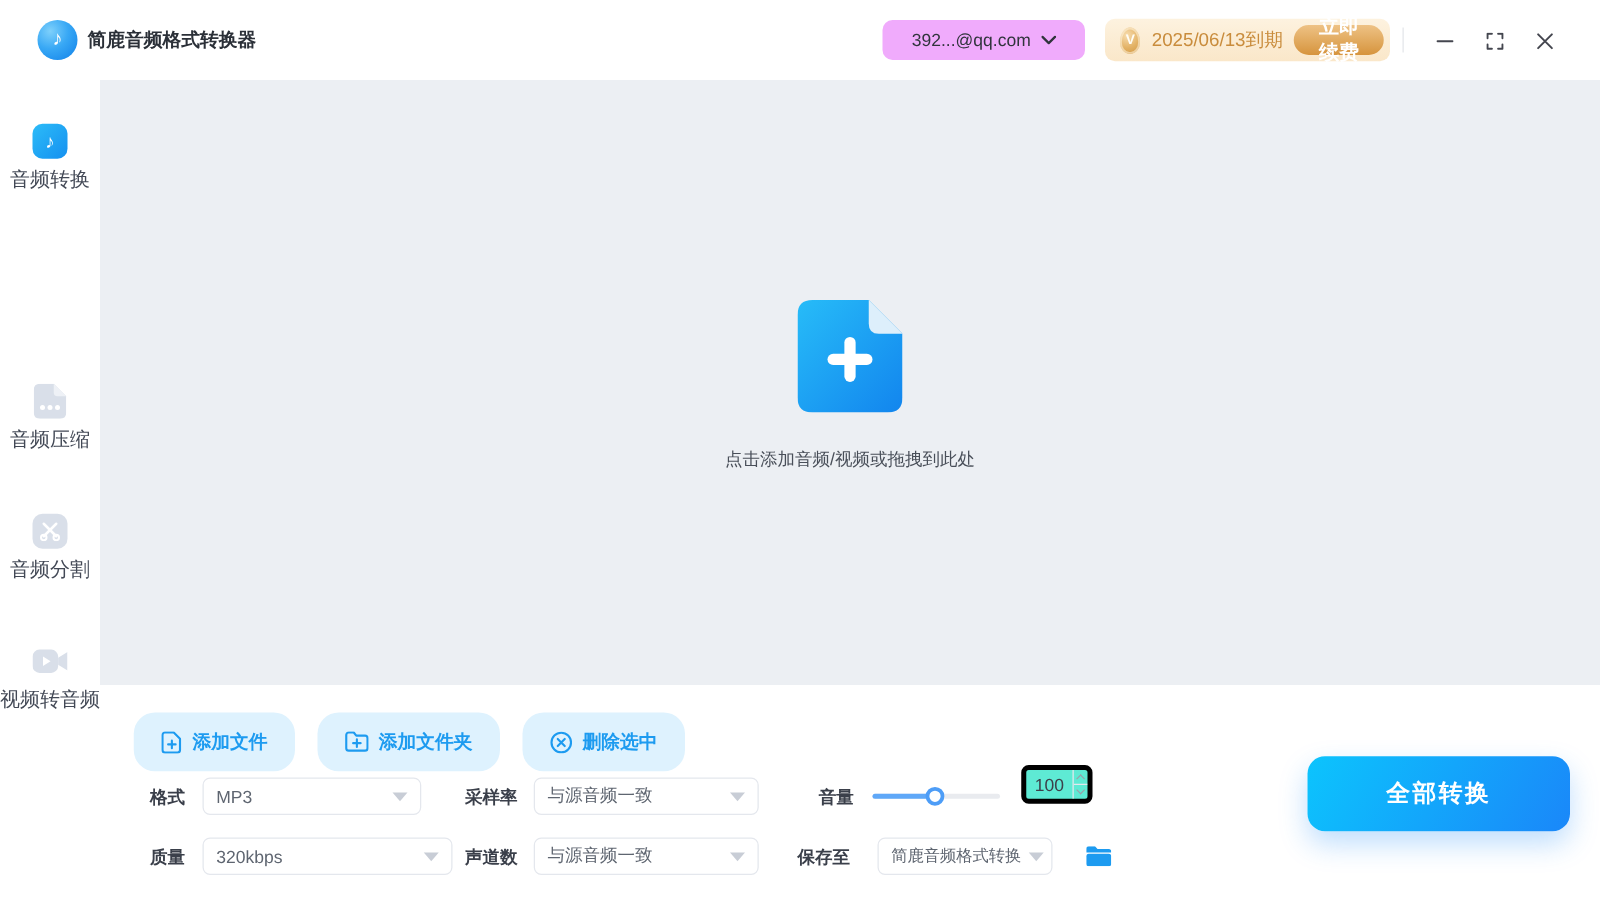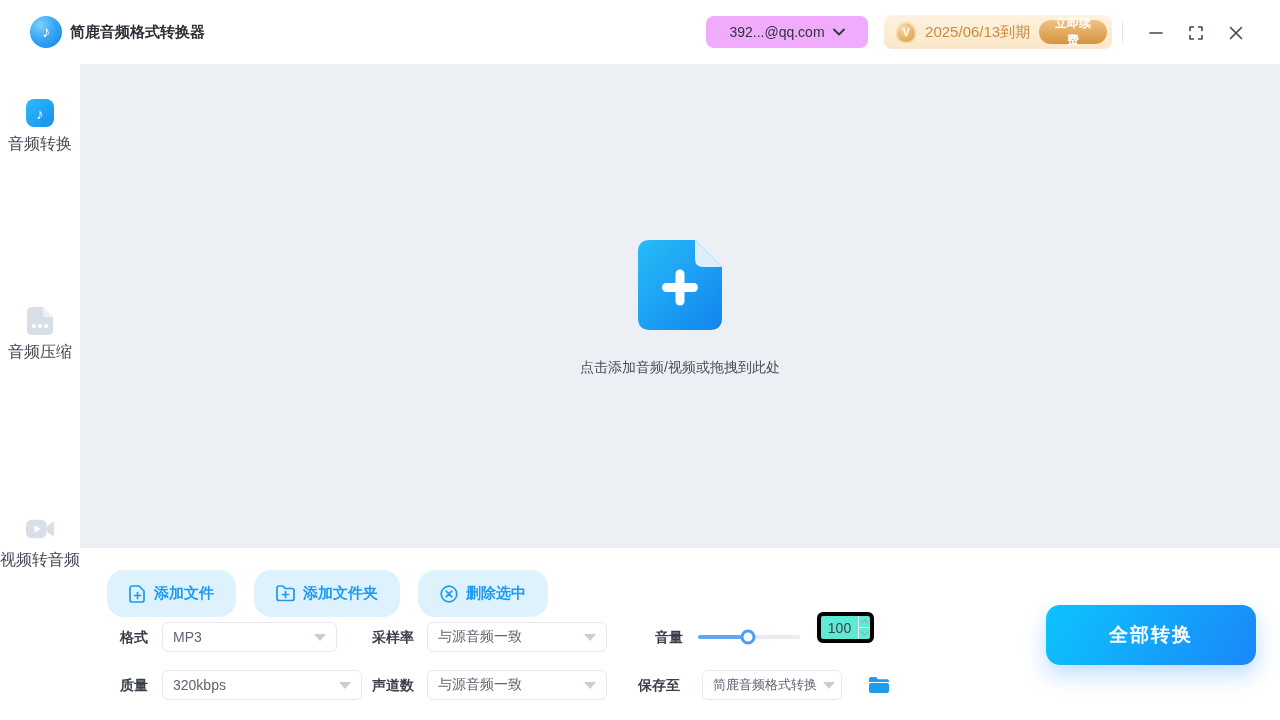--- a/index.html
+++ b/index.html
@@ -47,21 +47,21 @@
     border-radius: 50% 50% 46% 46% / 55% 55% 45% 45%;
     box-shadow: inset 0 0 0 1.5px rgba(255,245,225,.55);
     display: flex; align-items: center; justify-content: center;
   }
   .vip-v span { color: #fffdf6; font-size: 11px; font-weight: bold; }
   .vip-expiry { font-size: 15px; color: #c98c3c; white-space: nowrap; }
   .renew-btn {
     margin-left: auto; height: 24px; padding: 0 12px;
     background: linear-gradient(180deg, #eec285, #d6943d);
     border: none; border-radius: 12px; color: #ffffff;
-    font-size: 12px; font-weight: bold; cursor: pointer;
+    font-size: 16px; font-weight: bold; cursor: pointer;
     font-family: Liberation Mono, monospace; display: flex; align-items: center;
   }
   .tb-divider {
     position: absolute; left: 1122px; top: 22px; width: 1px; height: 20px;
     background: #e3e6ea;
   }
   .win-btn {
     position: absolute; top: 20px; width: 26px; height: 26px;
     display: flex; align-items: center; justify-content: center;
     background: transparent; border: none; cursor: pointer;
@@ -250,20 +250,31 @@
         <path d="M5 0 H16 L26 10 V23 q0 5 -5 5 H5 q-5 0 -5 -5 V5 q0 -5 5 -5 Z" fill="#d9dfe9"></path>
         <path d="M16 0 V7 q0 3 3 3 H26 Z" fill="#eef1f6"></path>
         <circle cx="7" cy="19" r="2" fill="#fff"></circle>
         <circle cx="13" cy="19" r="2" fill="#fff"></circle>
         <circle cx="19" cy="19" r="2" fill="#fff"></circle>
       </svg>
     </div>
     <span class="lbl">音频压缩</span>
   </div>
 
+  <div class="side-item" style="top:347px">
+    <div class="tile">
+      <svg width="16" height="16" viewBox="0 0 16 16">
+        <line x1="3" y1="2" x2="13" y2="12" stroke="#fff" stroke-width="2" stroke-linecap="round"></line>
+        <line x1="13" y1="2" x2="3" y2="12" stroke="#fff" stroke-width="2" stroke-linecap="round"></line>
+        <circle cx="3" cy="13" r="2.2" fill="none" stroke="#fff" stroke-width="1.6"></circle>
+        <circle cx="13" cy="13" r="2.2" fill="none" stroke="#fff" stroke-width="1.6"></circle>
+      </svg>
+    </div>
+    <span class="lbl">音频分割</span>
+  </div>
 
   <div class="side-item" style="top:451px">
     <div class="tile no-bg">
       <svg width="30" height="22" viewBox="0 0 30 22">
         <rect x="0" y="1" width="22" height="20" rx="6" fill="#d9dfe9"></rect>
         <path d="M22 8 L30 3 V19 L22 14 Z" fill="#d9dfe9"></path>
         <path d="M9 7 L15.5 11 L9 15 Z" fill="#fff"></path>
       </svg>
     </div>
     <span class="lbl">视频转音频</span>

